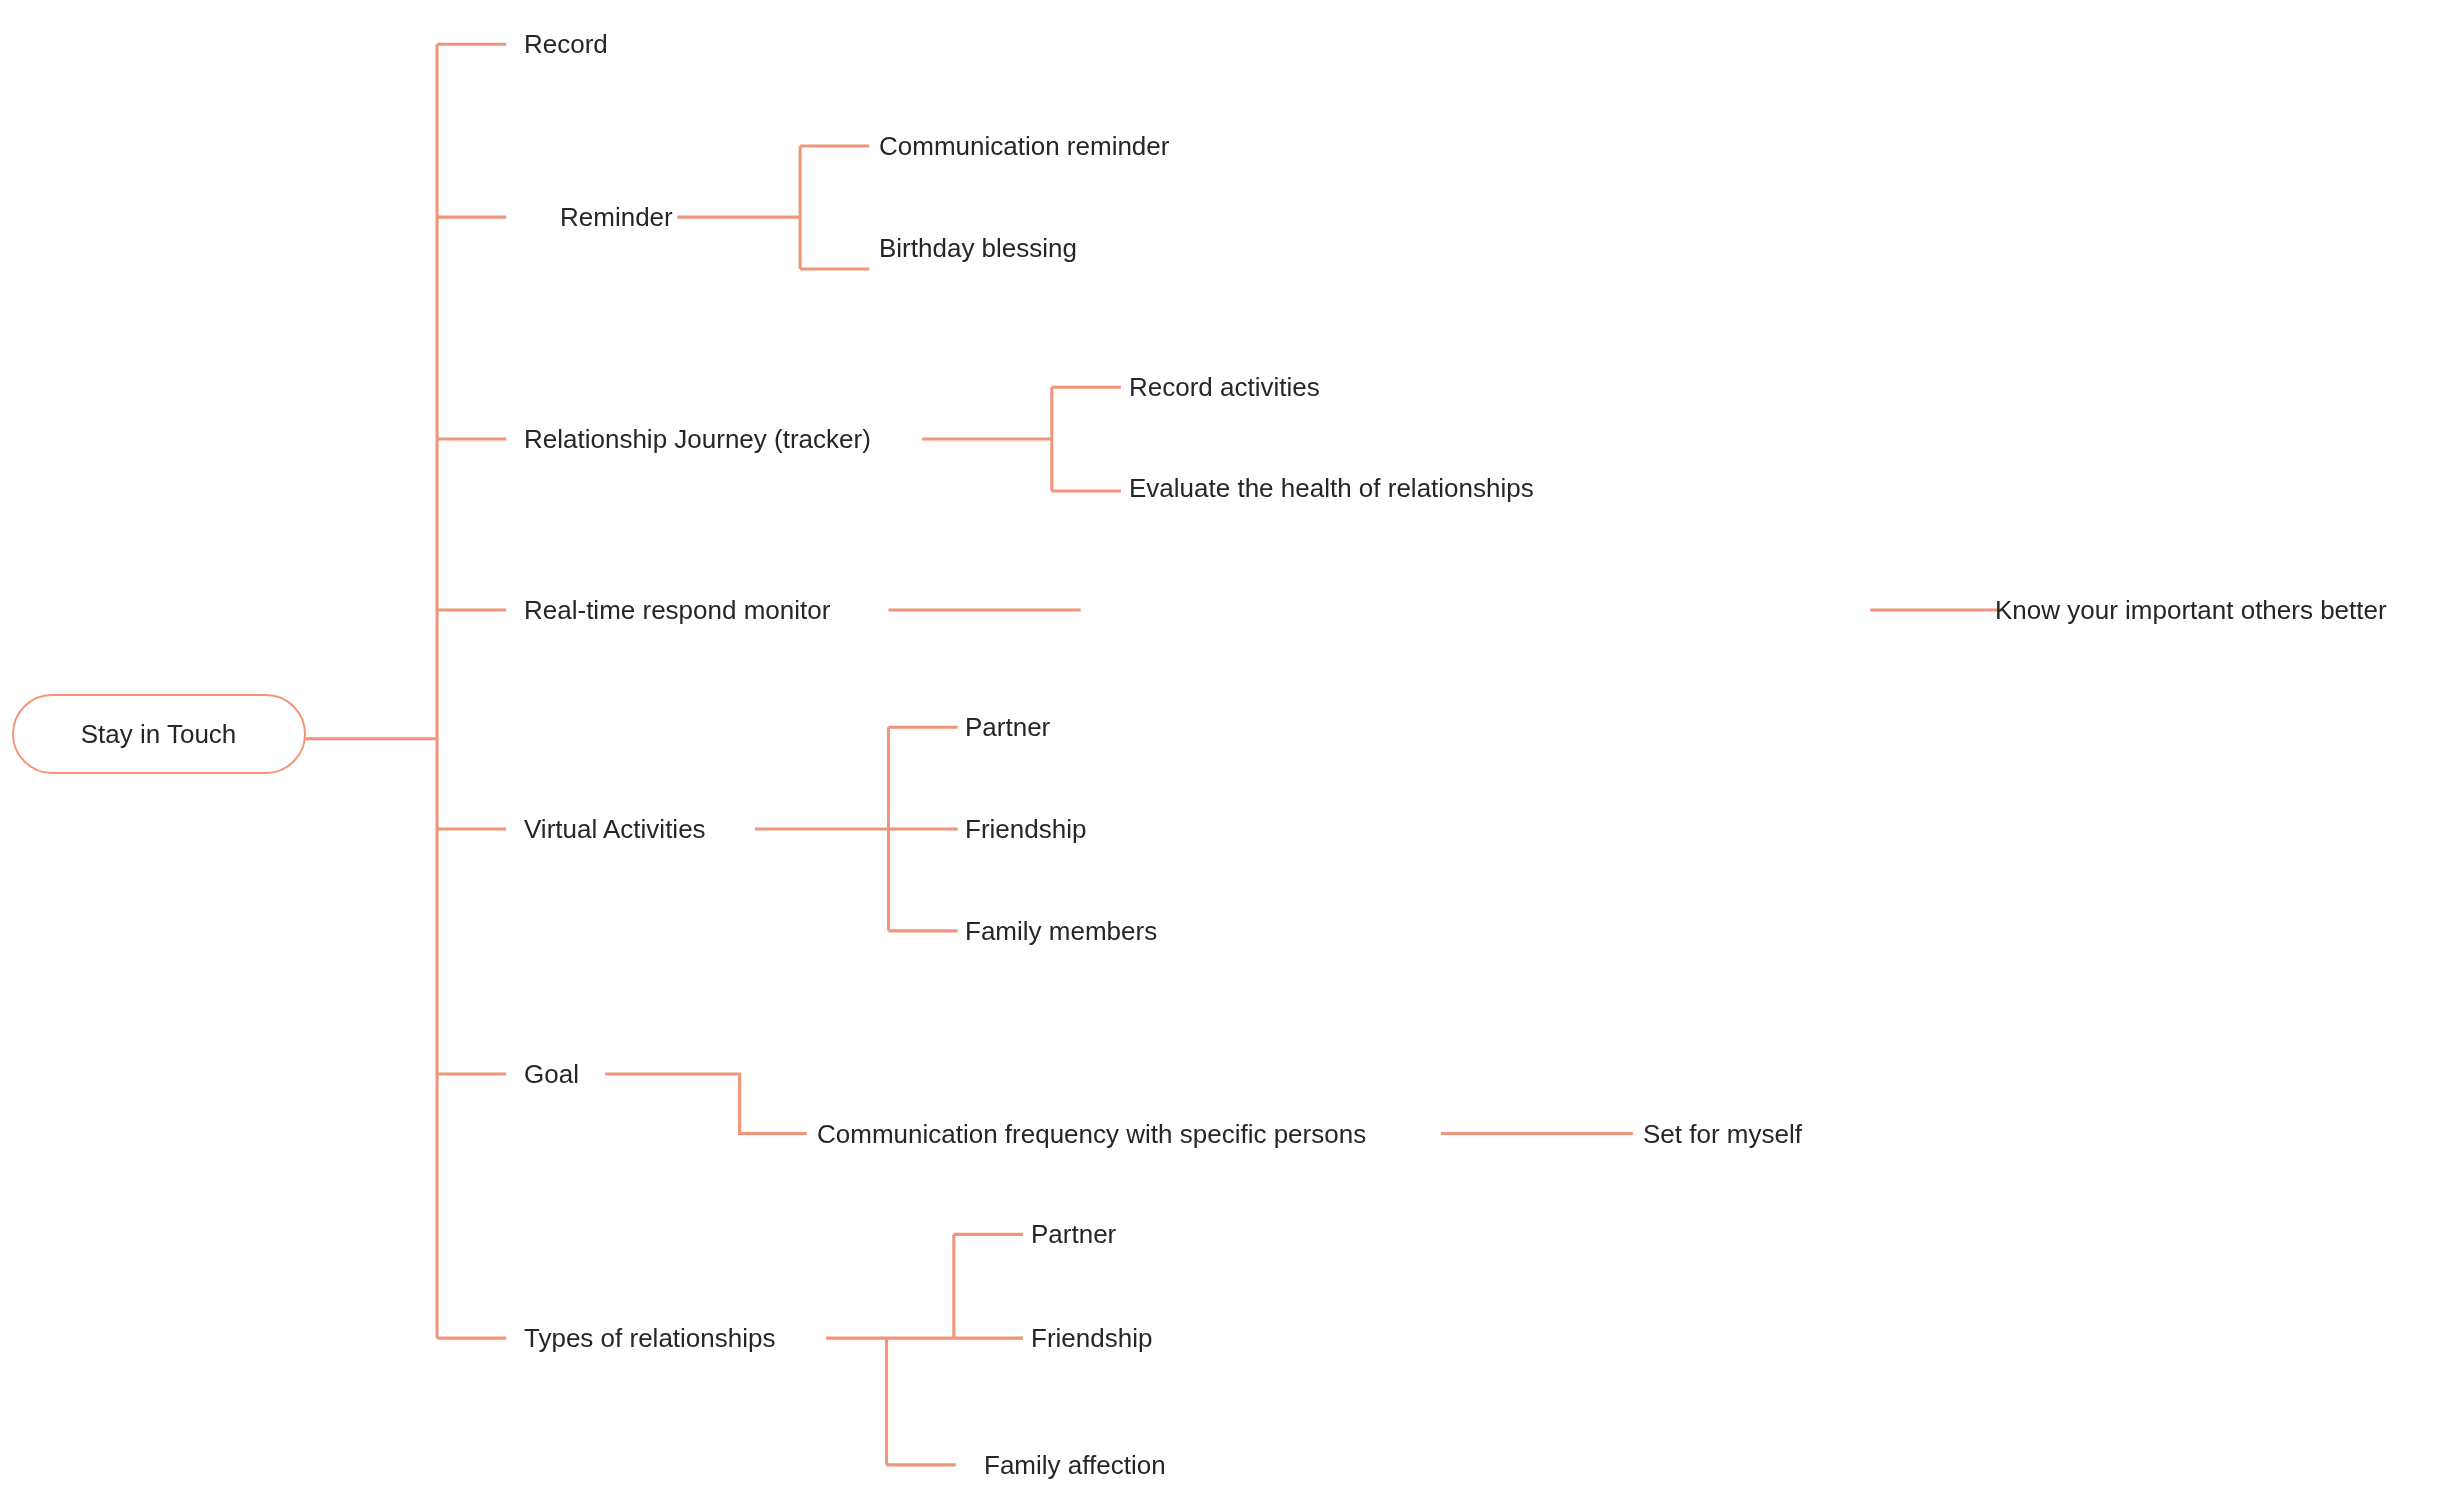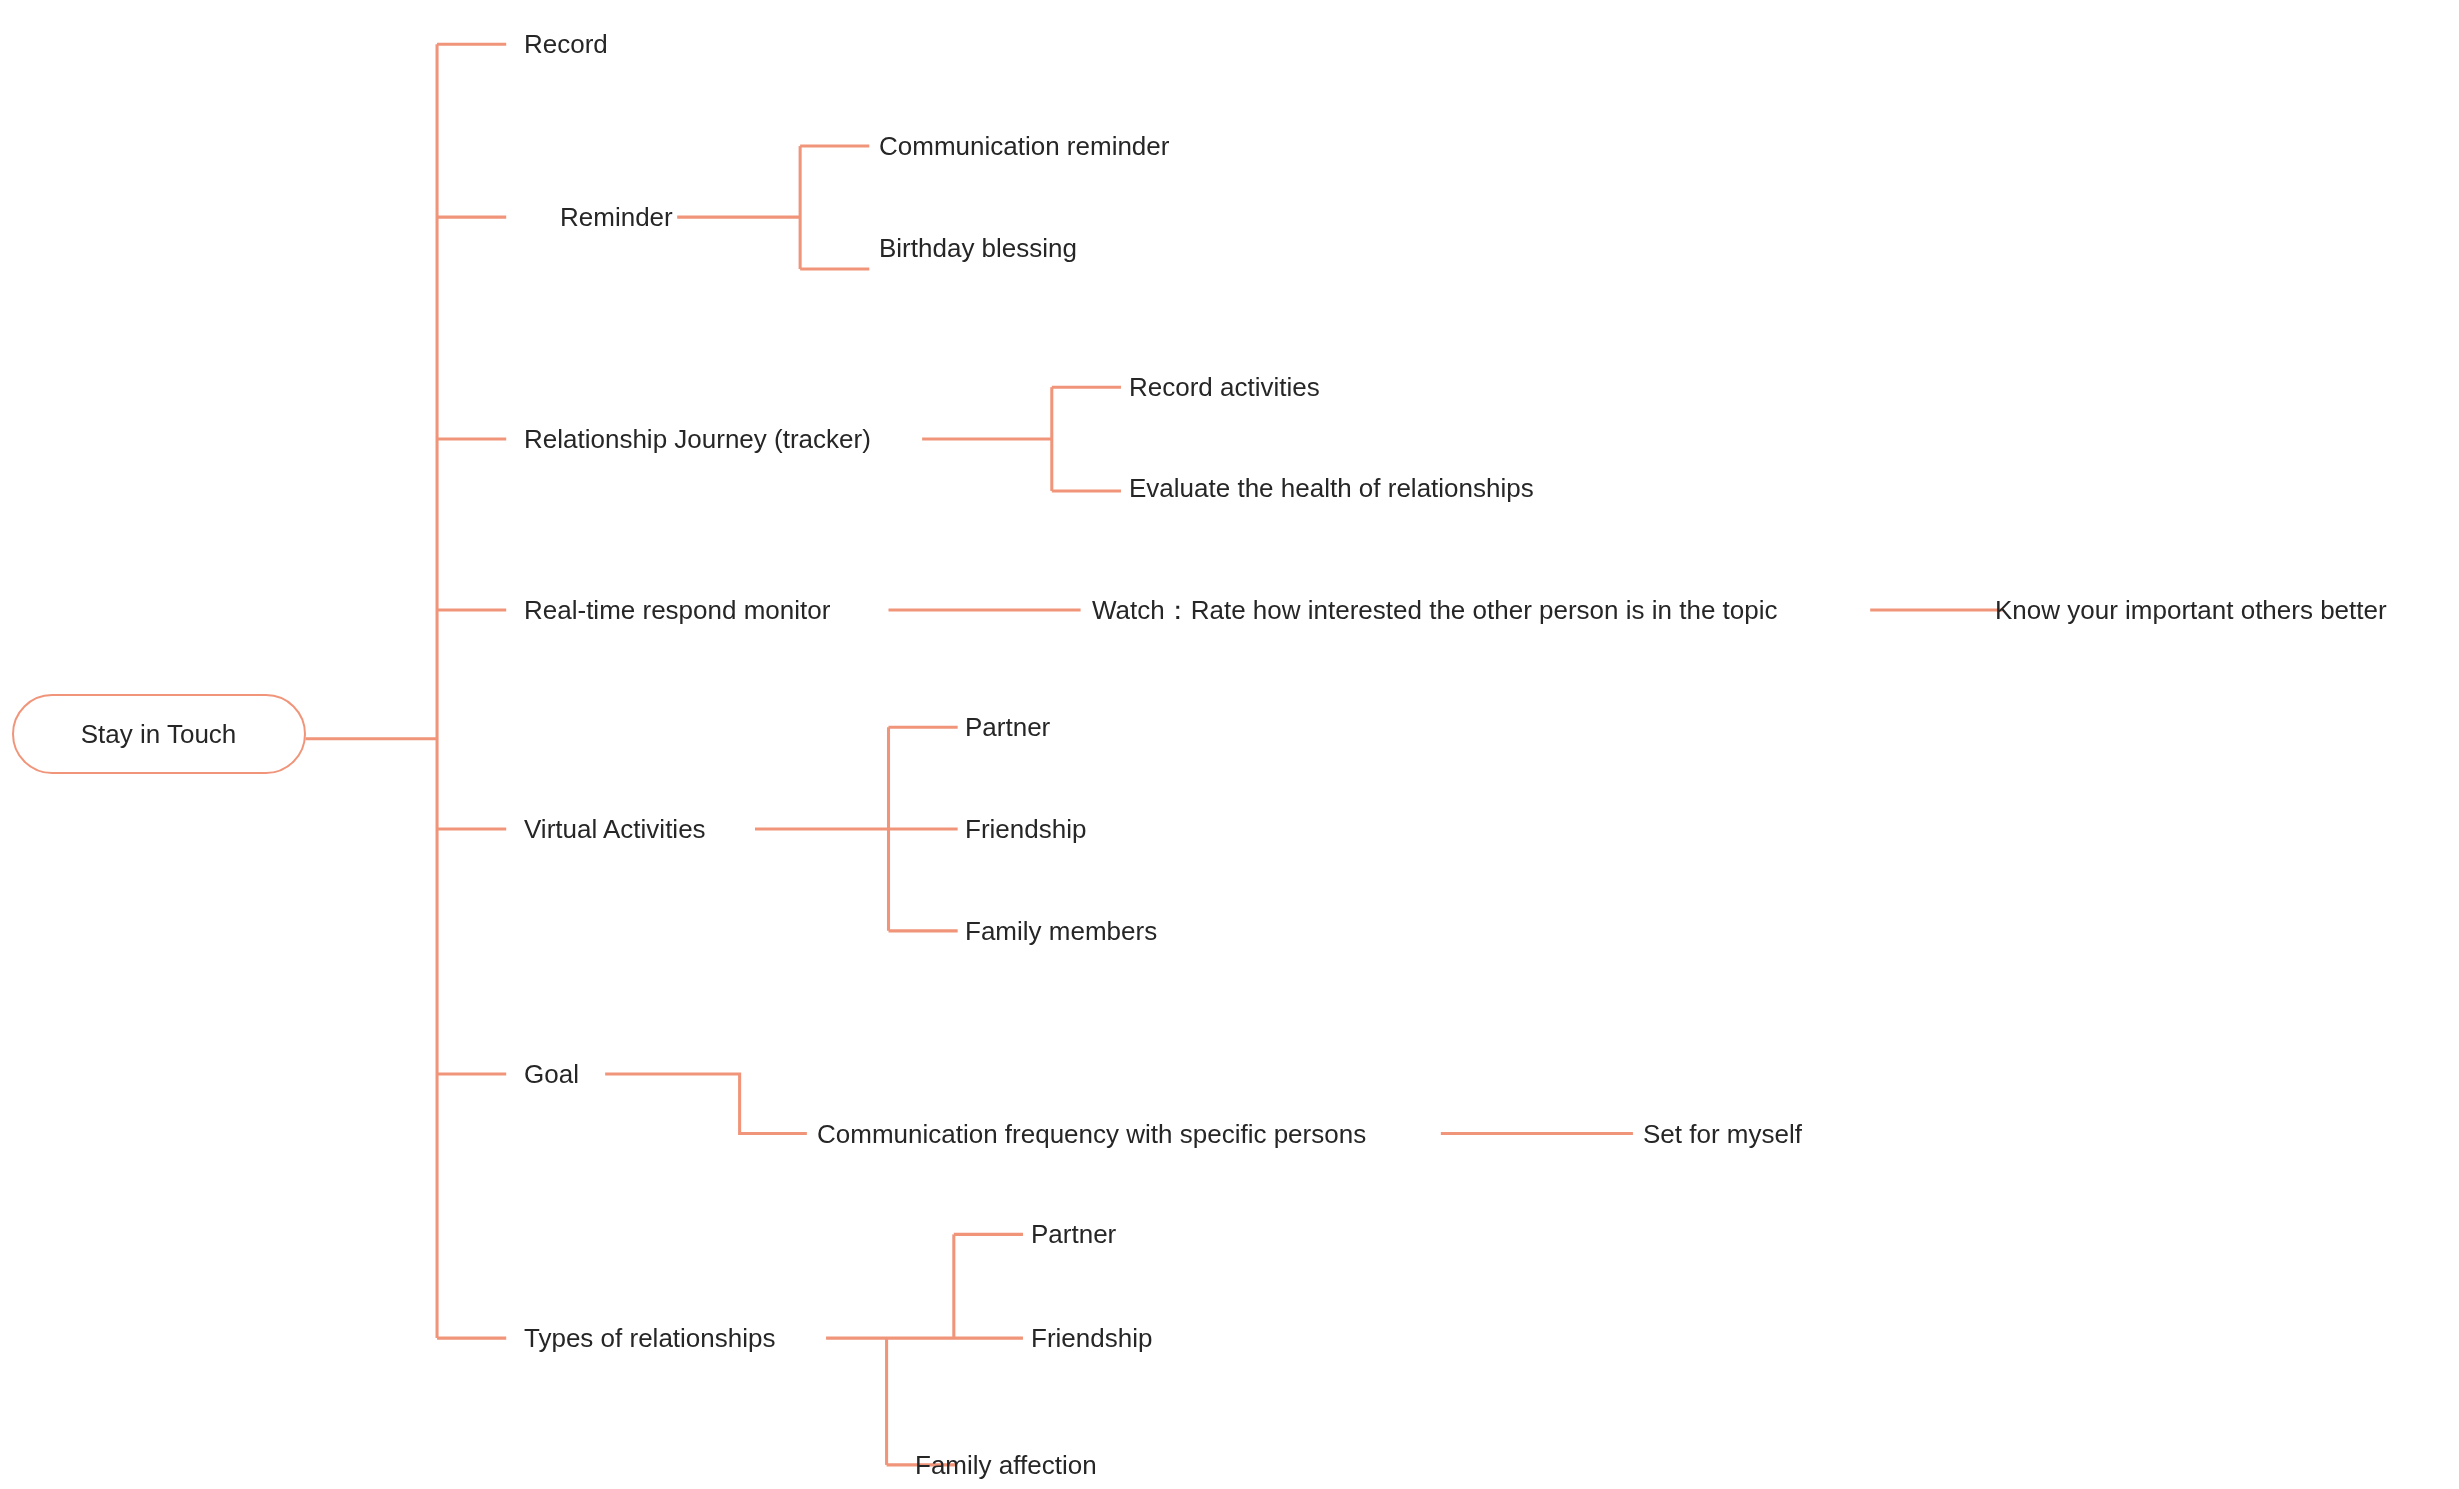--- a/index.html
+++ b/index.html
@@ -138,23 +138,20 @@
   </div>
 
   <div class="node-label" style="left:1129px; top:387px;">
     <span>Record activities</span>
   </div>
 
   <div class="node-label" style="left:1129px; top:488px;">
     <span>Evaluate the health of relationships</span>
   </div>
 
-  <div class="node-label" style="left:1092px; top:610px;">
-    <span>Watch：Rate how interested the other person is in the topic</span>
-  </div>
 
   <div class="node-label" style="left:1995px; top:610px;">
     <span>Know your important others better</span>
   </div>
 
   <div class="node-label" style="left:965px; top:727px;">
     <span>Partner</span>
   </div>
 
   <div class="node-label" style="left:965px; top:829px;">
@@ -174,18 +171,18 @@
   </div>
 
   <div class="node-label" style="left:1031px; top:1234px;">
     <span>Partner</span>
   </div>
 
   <div class="node-label" style="left:1031px; top:1338px;">
     <span>Friendship</span>
   </div>
 
-  <div class="node-label" style="left:915px; top:1465px;">
+  <div class="node-label" style="left:984px; top:1465px;">
     <span>Family affection</span>
   </div>
 
 </div>
 
 
 </body></html>

